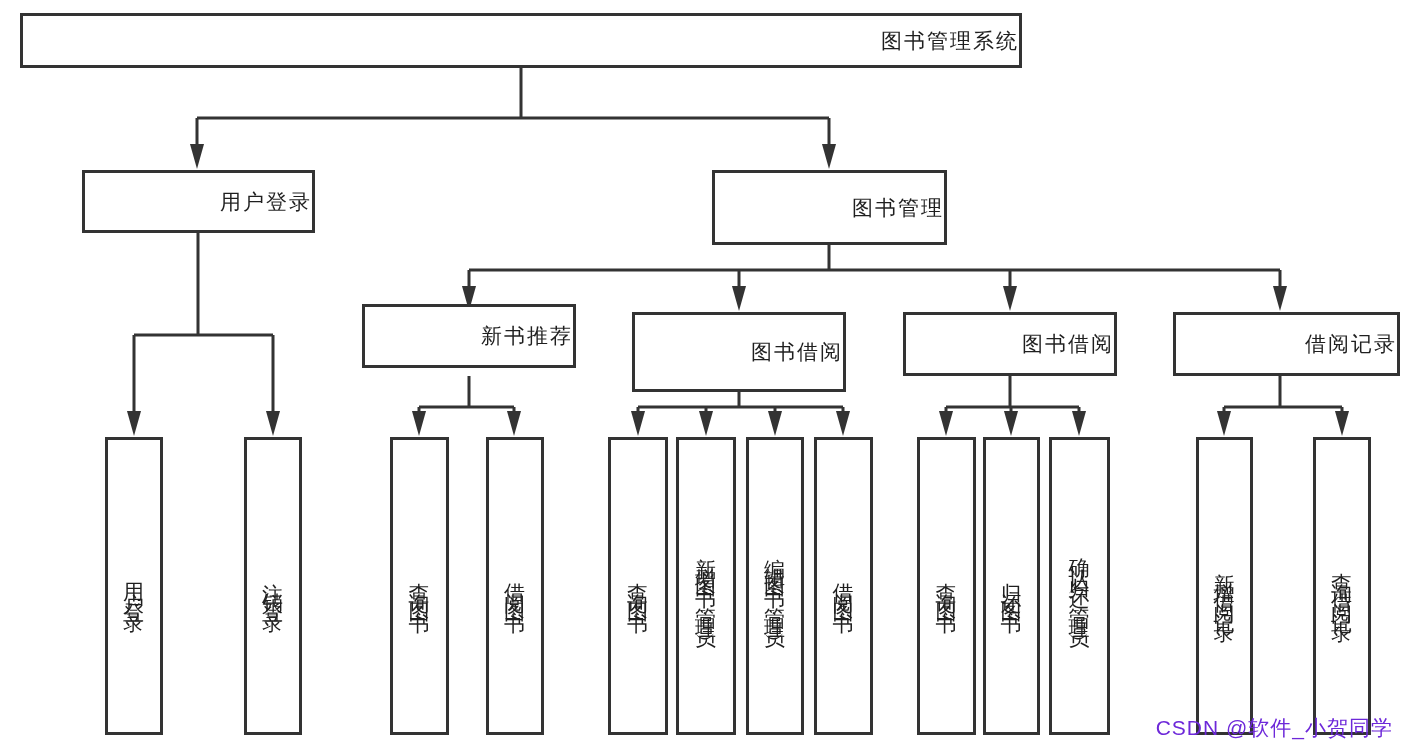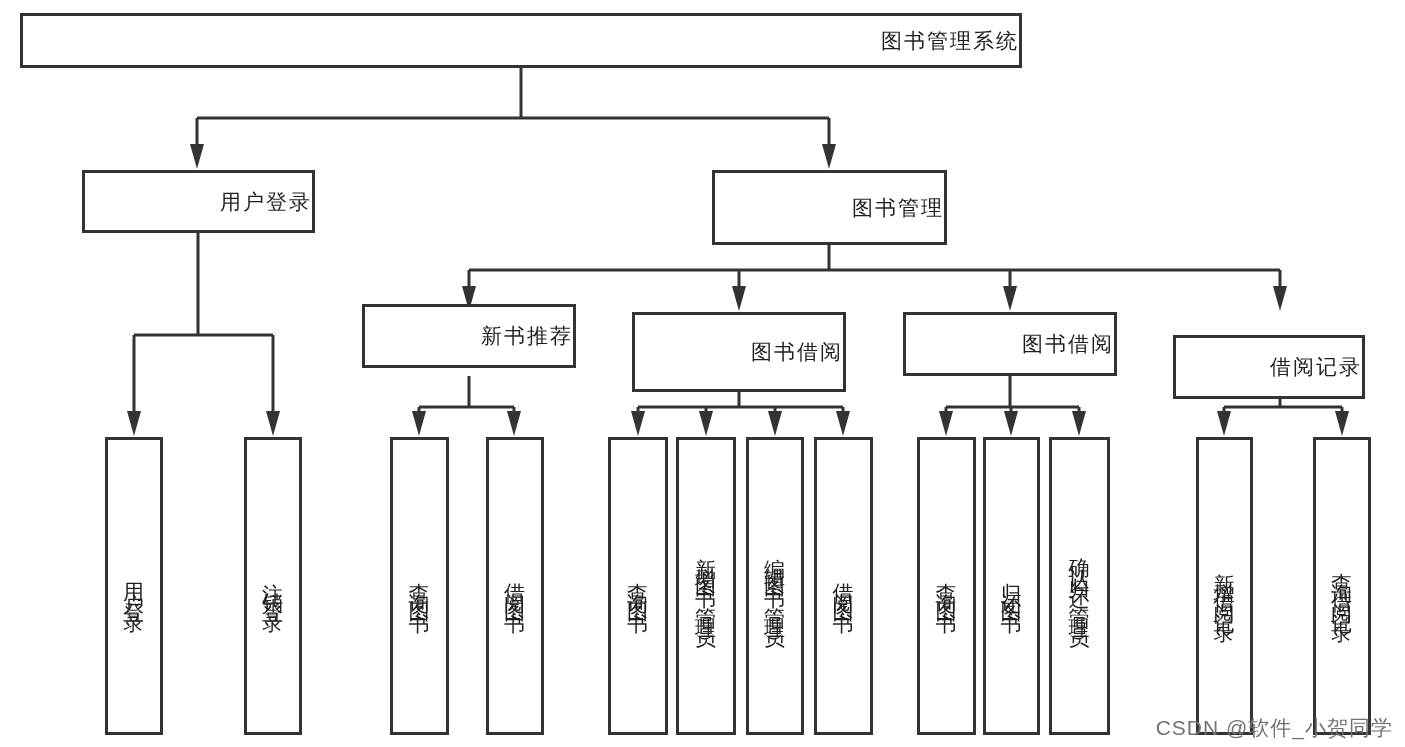--- a/index.html
+++ b/index.html
@@ -54,21 +54,21 @@
     font-size: 21px;
     letter-spacing: 10px;
     color: #1f1f1f;
     line-height: 1;
   }
   .watermark {
     position: absolute;
     right: 12px;
     bottom: 5px;
     font-size: 21px;
-    color: #737373;
+    color: #6d28d9;
     letter-spacing: 1px;
     white-space: nowrap;
   }
   .wire {
     stroke: #333333;
     stroke-width: 3;
     fill: none;
   }
   .arrowhead {
     fill: #333333;
@@ -143,21 +143,21 @@
 
   <div class="hbox" style="left:362px; top:304px; width:214px; height:64px;">
     <span class="hlabel">新书推荐</span>
   </div>
   <div class="hbox" style="left:632px; top:312px; width:214px; height:80px;">
     <span class="hlabel">图书借阅</span>
   </div>
   <div class="hbox" style="left:903px; top:312px; width:214px; height:64px;">
     <span class="hlabel">图书借阅</span>
   </div>
-  <div class="hbox" style="left:1173px; top:312px; width:192px; height:64px;margin-top:23px;">
+  <div class="hbox" style="left:1173px; top:312px; width:227px; height:64px;">
     <span class="hlabel">借阅记录</span>
   </div>
 
   <div class="vbox" style="left:105px; width:58px;">
     <span class="vlabel">用户登录</span>
   </div>
   <div class="vbox" style="left:244px; width:58px;">
     <span class="vlabel">注销登录</span>
   </div>
 

